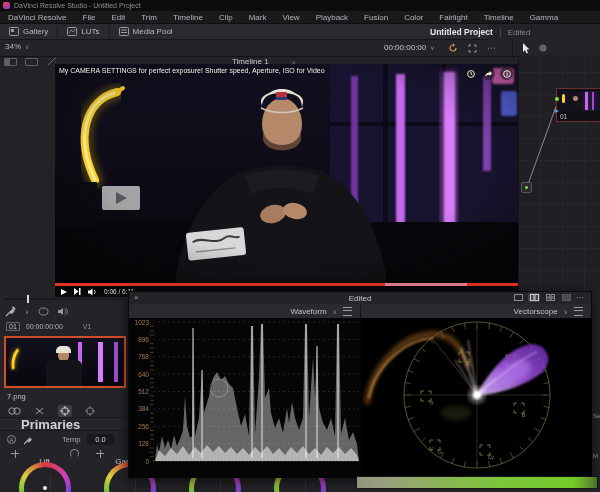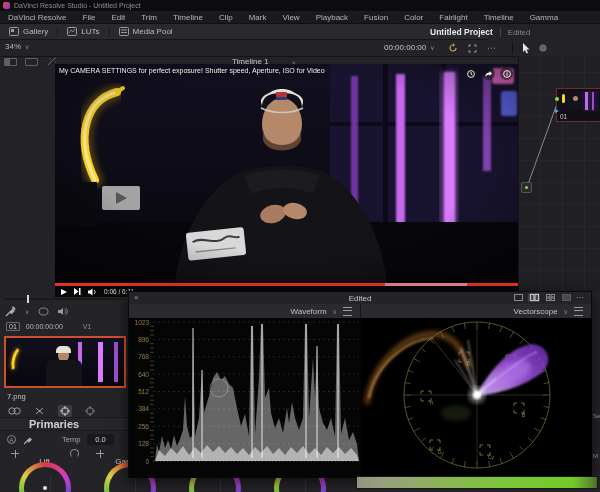--- a/index.html
+++ b/index.html
@@ -54,21 +54,21 @@
   .playhead{left:27px;top:295px;width:2px;height:8px;background:#d8d8d8;}
   .toolsrow{left:5px;top:306px;display:flex;align-items:center;gap:9px;}
   .cliphdr{left:6px;top:322px;display:flex;align-items:center;gap:6px;}
   .clipnum{font-size:7px;color:#c8c8c8;border:1px solid #6a6a6e;padding:0 2px;border-radius:1px;}
   .cliptc{font-size:7px;color:#b4b4b8;}
   .cliptrack{font-size:7px;color:#8e8e92;margin-left:14px;}
   .thumb{left:4px;top:336px;width:118px;height:48px;border:2px solid #cf4f28;box-sizing:content-box;background:#0d0d14;overflow:hidden;}
   .mini-bar{position:absolute;top:4px;width:4px;height:40px;filter:blur(.5px);}
   .clipname{left:7px;top:392px;font-size:7.5px;color:#c2c2c6;}
   .palicons{left:0px;top:404px;width:128px;height:14px;display:flex;align-items:center;gap:13px;padding-left:8px;box-sizing:border-box;border-bottom:1px solid #1b1b1e;}
-  .primhdr{left:0;top:418px;width:128px;height:13px;display:flex;align-items:center;padding-left:29px;box-sizing:border-box;font-size:11px;font-weight:bold;color:#d2d2d6;border-bottom:1px solid #1b1b1e;background:#26262a;}
+  .primhdr{left:0;top:418px;width:128px;height:13px;display:flex;align-items:center;padding-left:21px;box-sizing:border-box;font-size:13px;font-weight:bold;color:#d2d2d6;border-bottom:1px solid #1b1b1e;background:#26262a;}
   .temprow{left:0;top:432px;width:128px;height:15px;display:flex;align-items:center;gap:7px;padding-left:7px;box-sizing:border-box;}
   .acirc{width:9px;height:9px;border:1px solid #8a8a8e;border-radius:50%;font-size:6px;color:#9a9a9e;display:flex;align-items:center;justify-content:center;box-sizing:border-box;}
   .templabel{font-size:7.5px;color:#a6a6aa;margin-left:22px;}
   .tempval{font-size:7.5px;color:#d2d2d6;background:#19191c;border-radius:2px;padding:1px 8px;}
   
   .wheelbox{top:447px;width:84px;height:100px;}
   .whdr{display:flex;align-items:center;justify-content:space-between;padding:0 8px;height:13px;}
   .wlabel{font-size:8px;color:#c6c6ca;margin-top:16px;}
   .wreset{width:7px;height:7px;border:1px solid #8a8a8e;border-radius:50%;border-bottom-color:transparent;}
   .wcross{width:8px;height:8px;position:relative;}

